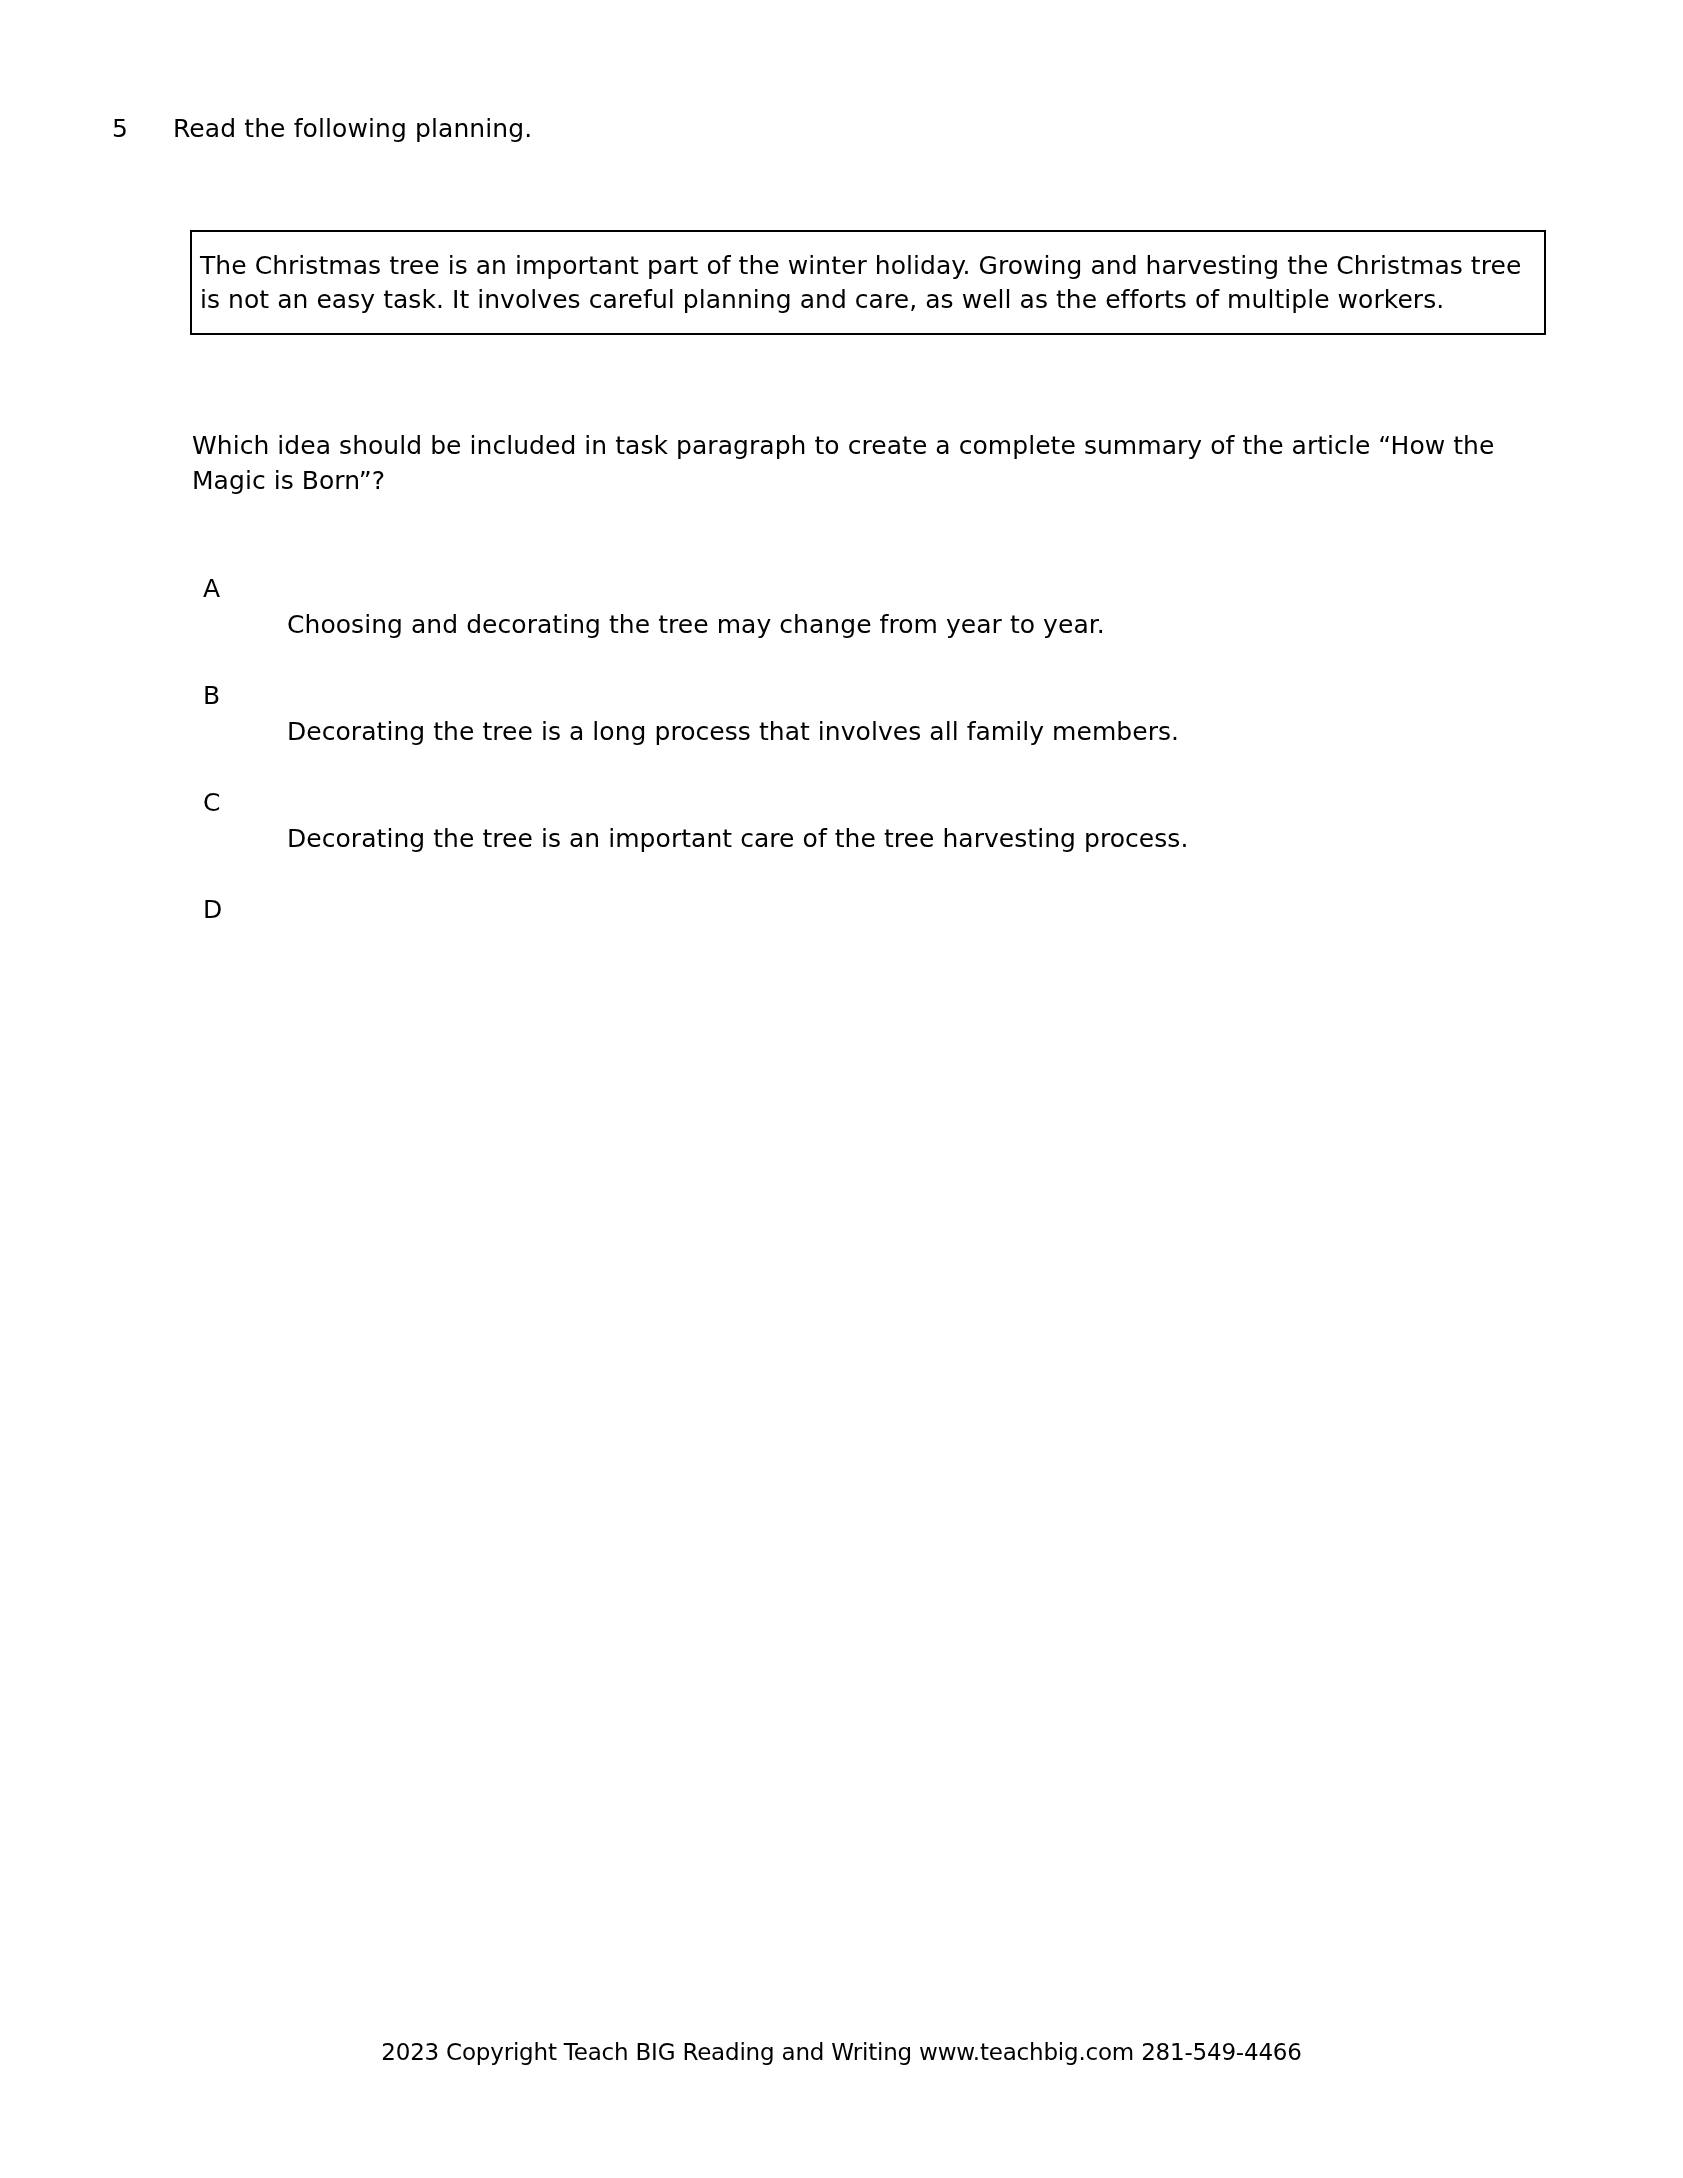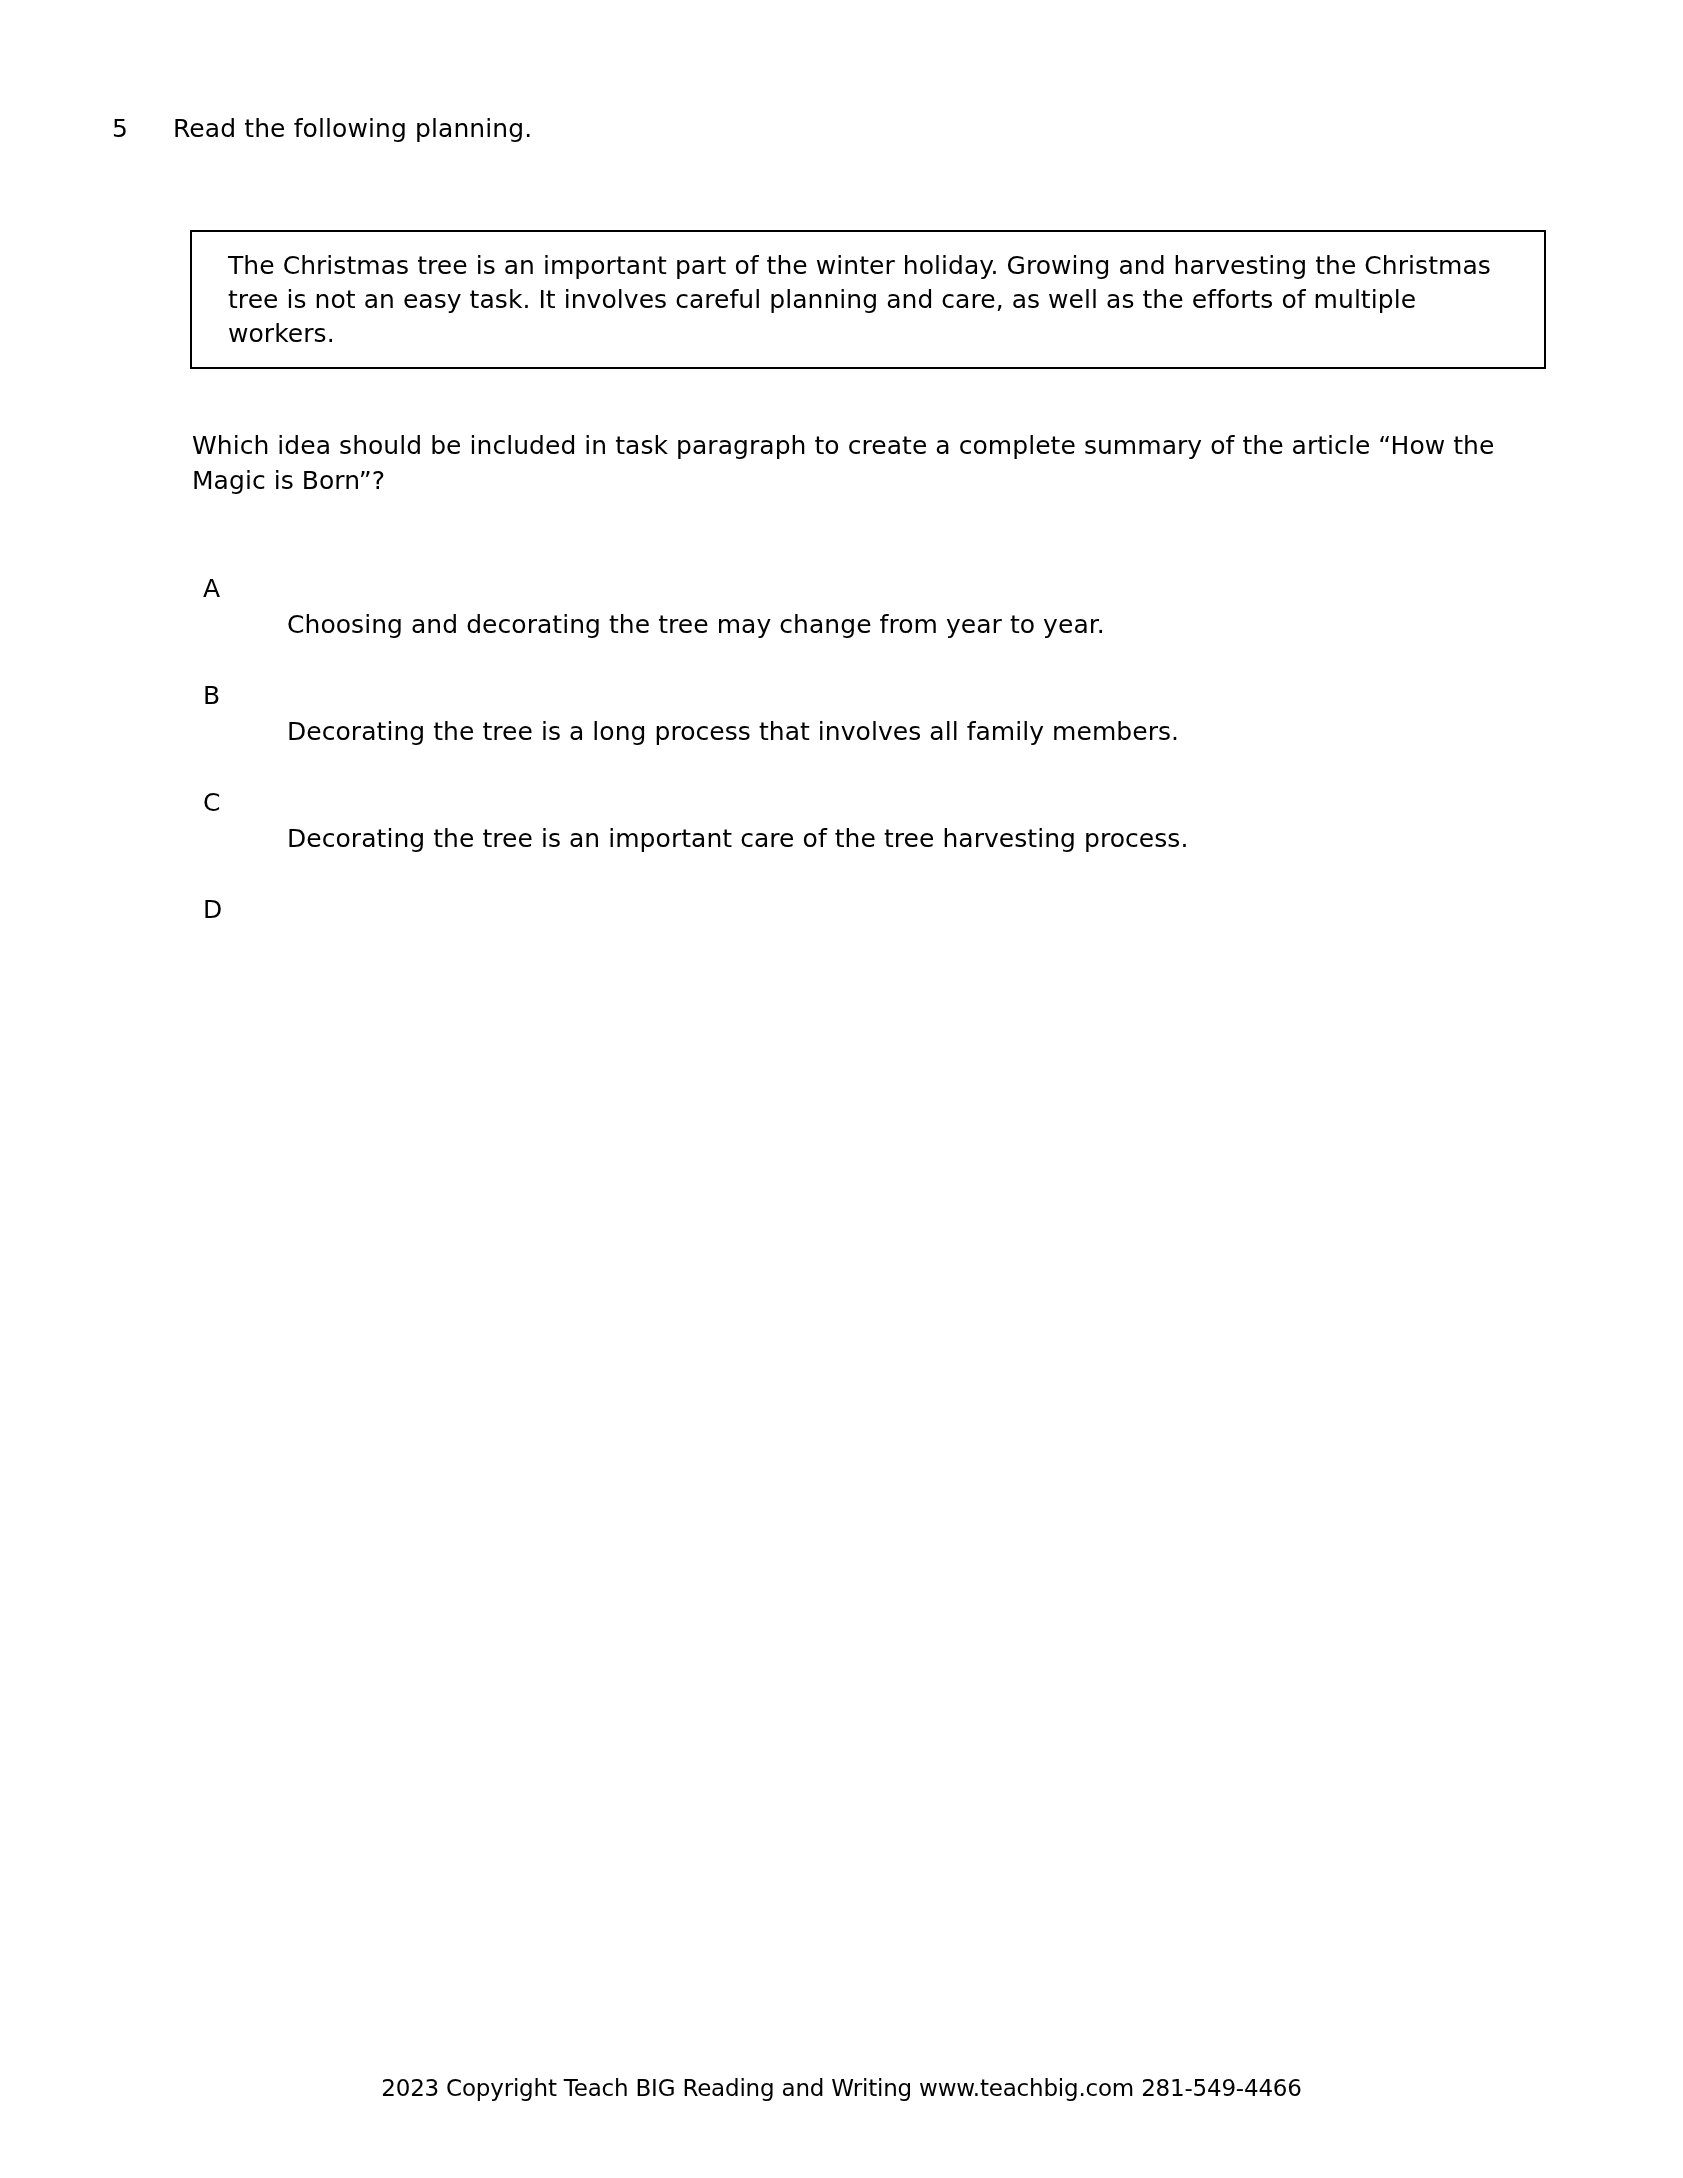--- a/index.html
+++ b/index.html
@@ -42,21 +42,21 @@
   }
 
   
   .passage-box {
     position: absolute;
     left: 190px;
     top: 230px;
     width: 1356px;
     box-sizing: border-box;
     border: 2.6px solid #000000;
-    padding: 17px 18px 16px 36px;
+    padding: 17px 18px 16px 8px;
   }
   .passage-text {
     font-size: 25px;
     line-height: 34px;
     letter-spacing: 0.05px;
   }
 
   
   .question-prompt {
     position: absolute;
@@ -98,21 +98,20 @@
   .footer {
     position: absolute;
     left: 0;
     top: 2037px;
     width: 1683px;
     text-align: center;
     font-family: "DejaVu Sans", sans-serif;
     font-size: 23px;
     line-height: 30px;
     letter-spacing: -0.2px;
-    margin-top: 36px;
   }
 </style>
 </head>
 <body>
 
 <div class="page">
 
   <div class="stem-row">
     <div class="stem-number">5</div>
     <div class="stem-text">Read the following planning.</div>

